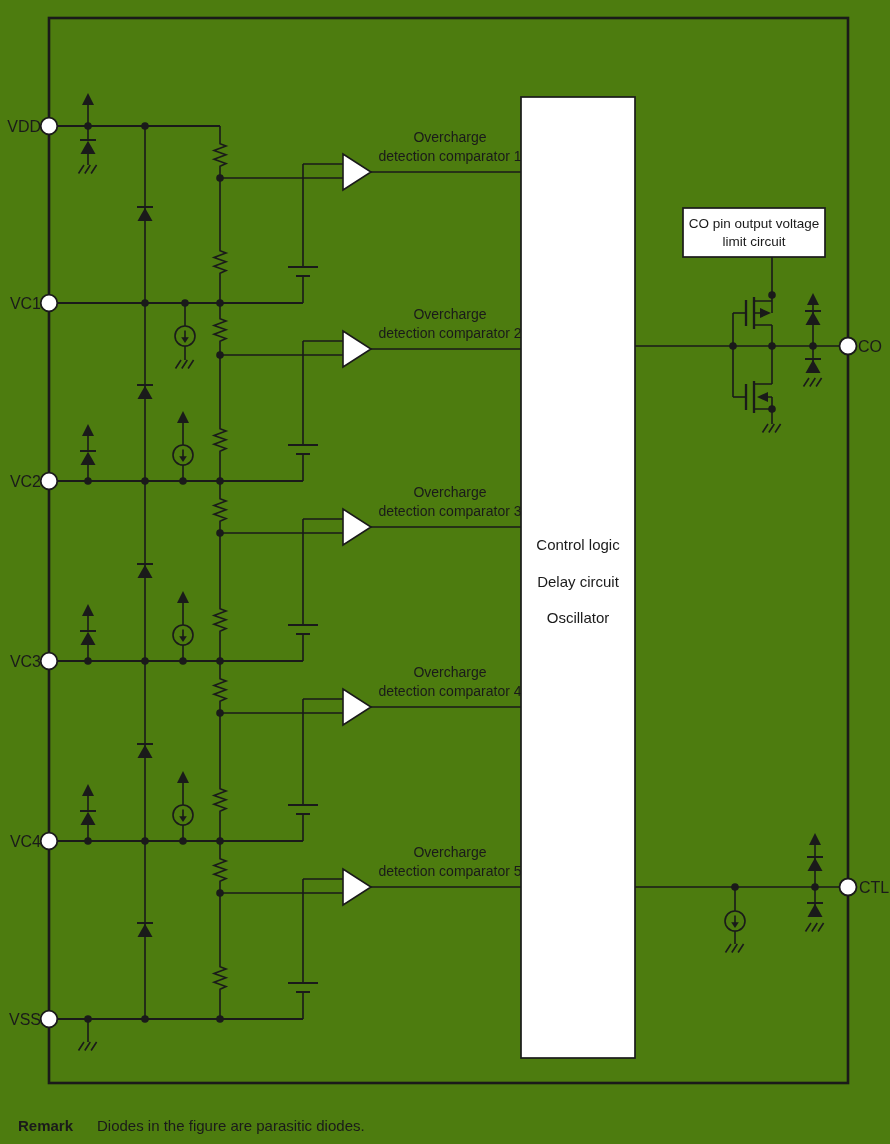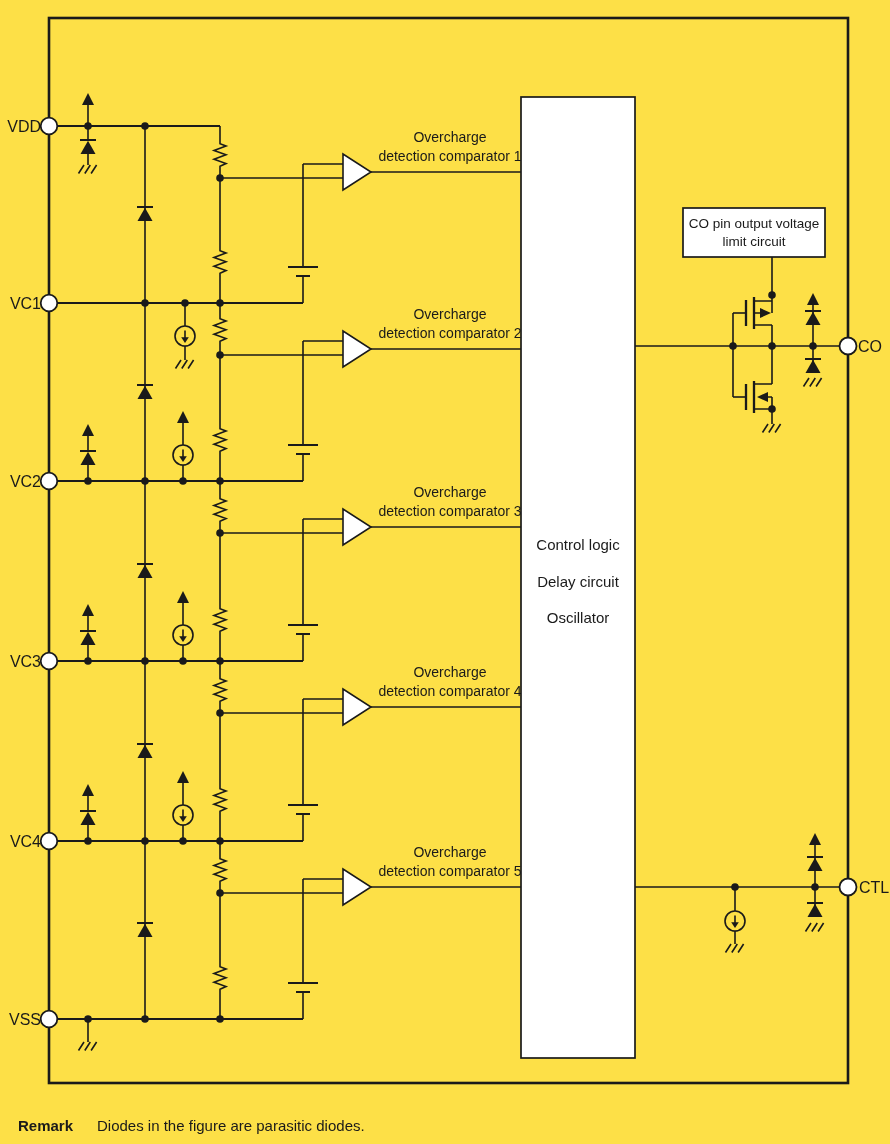--- a/index.html
+++ b/index.html
@@ -1,16 +1,16 @@
 <!DOCTYPE html>
 <html><head>
 <meta charset="utf-8">
 <style>
   html,body{margin:0;padding:0;background:#ffffff;}
-  .stage{position:relative;width:890px;height:1144px;background:#fde047;overflow:hidden;}
+  .stage{position:relative;width:890px;height:1144px;background:#4d7c0f;overflow:hidden;}
   svg{display:block;}
   .wire{stroke:#1a1a1a;stroke-width:1.6;fill:none;}
   .wire2{stroke:#1a1a1a;stroke-width:2;fill:none;}
   .plate{stroke:#1a1a1a;stroke-width:2.3;fill:none;}
   .batt{stroke:#1a1a1a;stroke-width:2;fill:none;}
   .dot{fill:#1a1a1a;stroke:none;}
   .sym{fill:#1a1a1a;stroke:none;}
   .tri{fill:#ffffff;stroke:#1a1a1a;stroke-width:1.6;}
   .box{fill:#ffffff;stroke:#1a1a1a;stroke-width:1.7;}
   .border{fill:none;stroke:#1a1a1a;stroke-width:2.6;}

